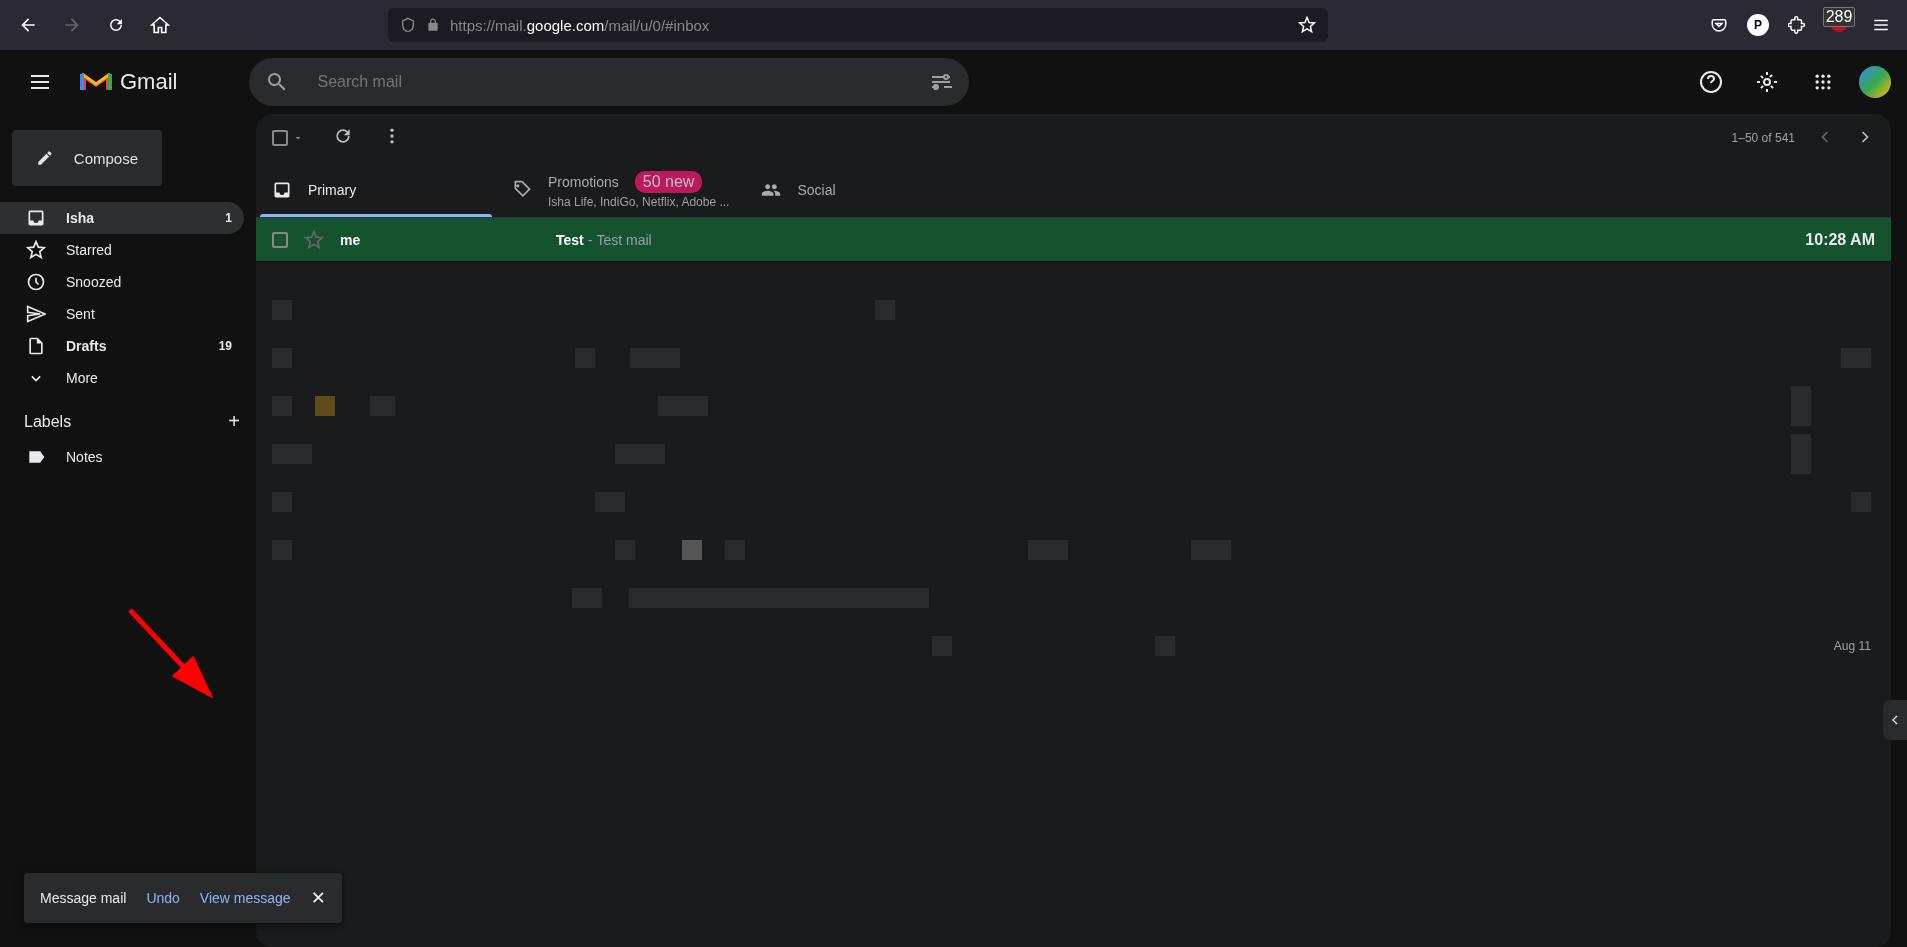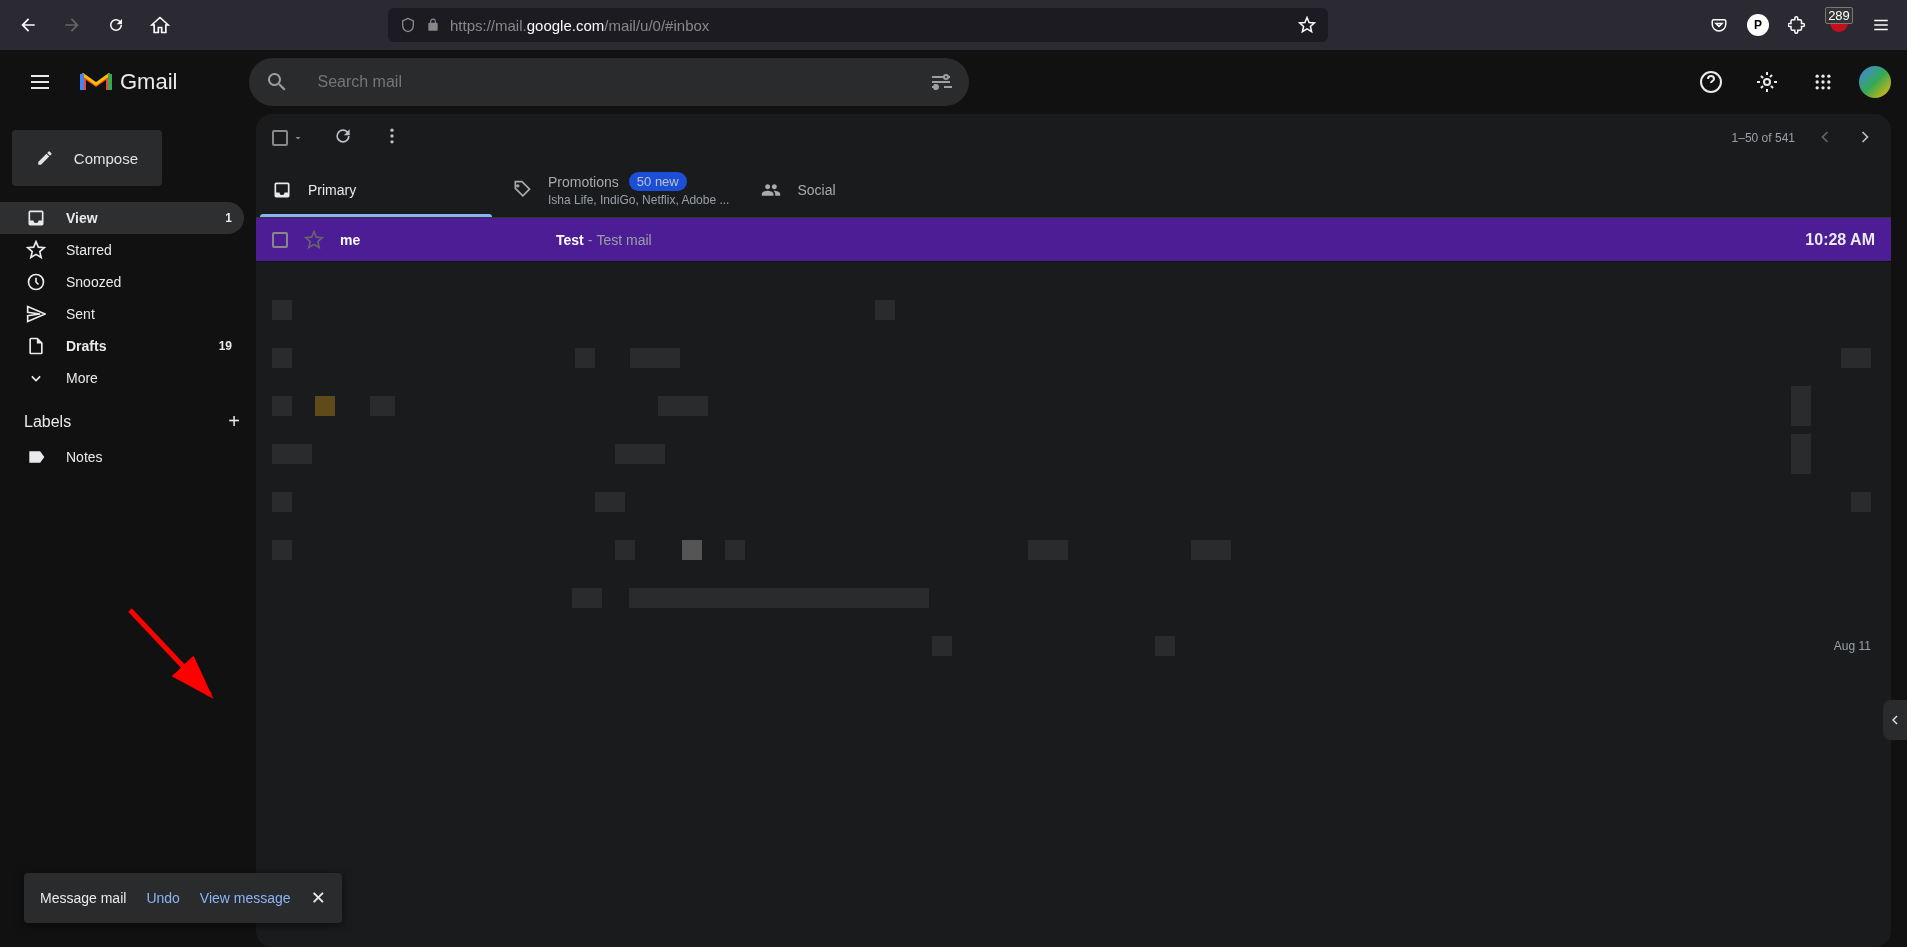--- a/index.html
+++ b/index.html
@@ -8,21 +8,21 @@
   
   .browser-chrome { background: #2b2a33; height: 50px; display: flex; align-items: center; padding: 0 12px; gap: 12px; }
   .nav-btn { width: 32px; height: 32px; display: flex; align-items: center; justify-content: center; color: #fbfbfe; border-radius: 4px; cursor: pointer; }
   .nav-btn.disabled { color: #666; }
   .url-bar { flex: 1; background: #1c1b22; border-radius: 6px; height: 34px; display: flex; align-items: center; padding: 0 12px; gap: 10px; max-width: 940px; margin-left: 200px; }
   .url-text { color: #888; font-size: 15px; }
   .url-text .highlight { color: #fbfbfe; }
   .chrome-right { display: flex; align-items: center; gap: 14px; margin-left: auto; }
   .chrome-icon { width: 28px; height: 28px; display: flex; align-items: center; justify-content: center; color: #fbfbfe; }
   .badge-ext { position: relative; width: 28px; height: 28px; display:flex; align-items:center; justify-content:center;}
-  .ext-count { position: absolute; top: -4px; font-size: 13px; background: #333; color: #fff; padding: 0 2px; border-radius: 2px; border:1px solid #777;}
+  .ext-count { position: absolute; top: -4px; font-size: 16px; background: #333; color: #fff; padding: 0 2px; border-radius: 2px; border:1px solid #777;}
   .ext-shape { width:18px; height:14px; background:#c50f1f; border-radius: 0 0 10px 10px; }
   .p-circle { width:22px; height:22px; background:#fff; color:#000; border-radius:50%; display:flex; align-items:center; justify-content:center; font-size:12px; font-weight:bold;}
   
   
   .gmail-header { height: 64px; background: #111111; display: flex; align-items: center; padding: 8px 16px; gap: 16px; }
   .menu-btn { width: 48px; height: 48px; display: flex; align-items: center; justify-content: center; color: #e8eaed; }
   .logo-area { display: flex; align-items: center; gap: 8px; }
   .gmail-text { font-size: 22px; color: #e8eaed; }
   .search-bar { background: #2a2b2d; border-radius: 24px; height: 48px; flex: 0 0 720px; margin-left: 56px; display: flex; align-items: center; padding: 0 16px; gap: 28px; }
   .search-input { background: transparent; border: none; color: #9aa0a6; font-size: 16px; flex: 1; outline: none; }
@@ -51,26 +51,26 @@
   .toolbar { height: 48px; display: flex; align-items: center; padding: 0 16px; gap: 29px; }
   .toolbar-right { margin-left: auto; display: flex; align-items: center; gap: 20px; color: #9aa0a6; font-size: 12px; }
   
   
   .tabs { display: flex; height: 56px; border-bottom: 1px solid #333; }
   .tab { display: flex; align-items: center; padding: 0 16px; gap: 16px; min-width: 240px; color: #e8eaed; font-size: 14px; position: relative; }
   .tab.active::after { content: ''; position: absolute; bottom: 0; left: 4px; right: 4px; height: 3px; background: #8ab4f8; border-radius: 3px 3px 0 0; }
   .tab.active .tab-label { color: #e8eaed; font-weight: 500; }
   .tab-content { display: flex; flex-direction: column; justify-content: space-between; }
   .tab-label { color: #a8aaad; }
-  .tab-badge { background: #1d4ed8; padding: 2px 8px; border-radius: 10px; font-size: 13px; margin-left: 10px; color:#bdc1c6;}
+  .tab-badge { background: #be185d; padding: 2px 8px; border-radius: 10px; font-size: 16px; margin-left: 16px; color:#bdc1c6;}
   .tab-subtitle { color: #9aa0a6; font-size: 12px; margin-top: 2px; }
   .tab-row { display: flex; align-items: center; }
   
   
-  .email-row { height: 44px; display: flex; align-items: center; padding: 0 16px; gap: 16px; font-size: 14px; background: #4c1d95; border-bottom: 1px solid #111;}
+  .email-row { height: 44px; display: flex; align-items: center; padding: 0 16px; gap: 16px; font-size: 14px; background: #14532d; border-bottom: 1px solid #111;}
   .email-row.bold .sender, .email-row.bold .subject { font-weight: bold; color: #fff; }
   .sender { width: 200px; color: #e8eaed; }
   .subject-area { flex: 1; display: flex; gap: 4px; color: #9aa0a6; }
   .subject { color: #e8eaed; }
   .separator-dash { color: #9aa0a6; }
   .email-time { color: #e8eaed; font-weight: bold; font-size: 16px; }
   
   
   .placeholder-rows { padding: 24px 16px; }
   .placeholder-row { height: 48px; display: flex; align-items: center; gap: 23px; }
@@ -218,21 +218,21 @@
       <svg width="24" height="24" viewBox="0 0 24 24">
           <path d="M3 17.25V21h3.75L17.81 9.94l-3.75-3.75L3 17.25zM20.71 7.04a1 1 0 000-1.41l-2.34-2.34a1 1 0 00-1.41 0l-1.83 1.83 3.75 3.75 1.83-1.83z" fill="#e3e3e3"></path>
         </svg>
       <span>Compose</span>
     </div>
 
     <div class="sidebar-item active bold">
       <svg width="20" height="20" viewBox="0 0 24 24">
           <path d="M19 3H5a2 2 0 00-2 2v14a2 2 0 002 2h14a2 2 0 002-2V5a2 2 0 00-2-2zm0 12h-4a3 3 0 01-6 0H5V5h14v10z"></path>
         </svg>
-      <span>View</span>
+      <span>Isha</span>
       <span class="sidebar-count">1</span>
     </div>
     <div class="sidebar-item">
       <svg width="20" height="20" viewBox="0 0 24 24">
           <path d="M12 17.27L18.18 21l-1.64-7.03L22 9.24l-7.19-.61L12 2 9.19 8.63 2 9.24l5.46 4.73L5.82 21z" fill="none" stroke="#e8eaed" stroke-width="2"></path>
         </svg>
       <span>Starred</span>
     </div>
     <div class="sidebar-item">
       <svg width="20" height="20" viewBox="0 0 24 24">

